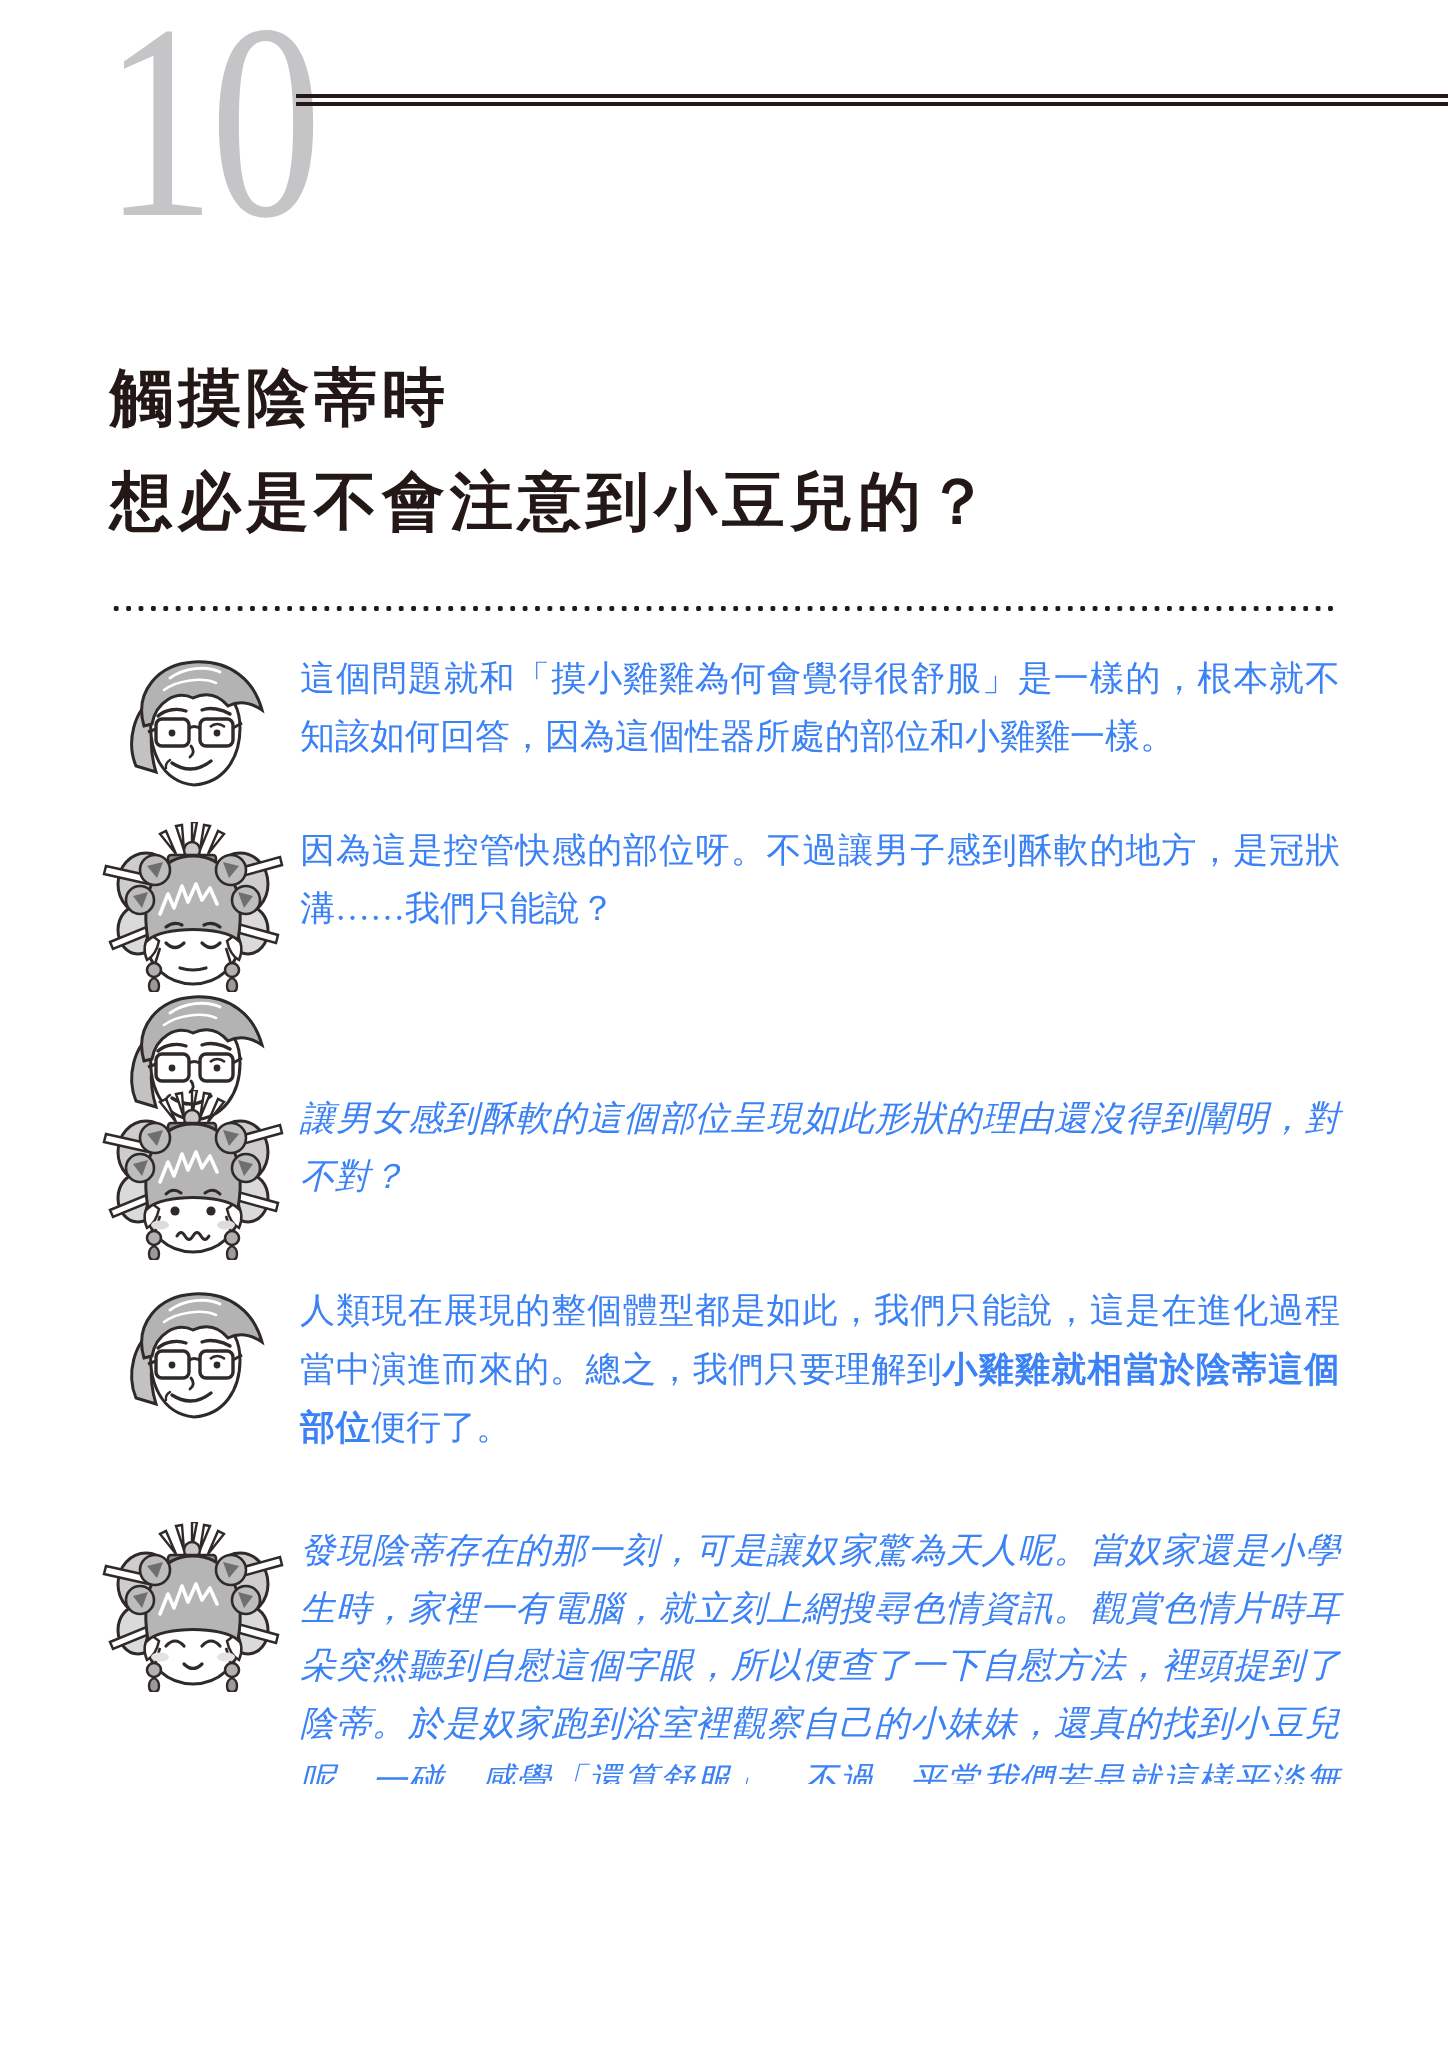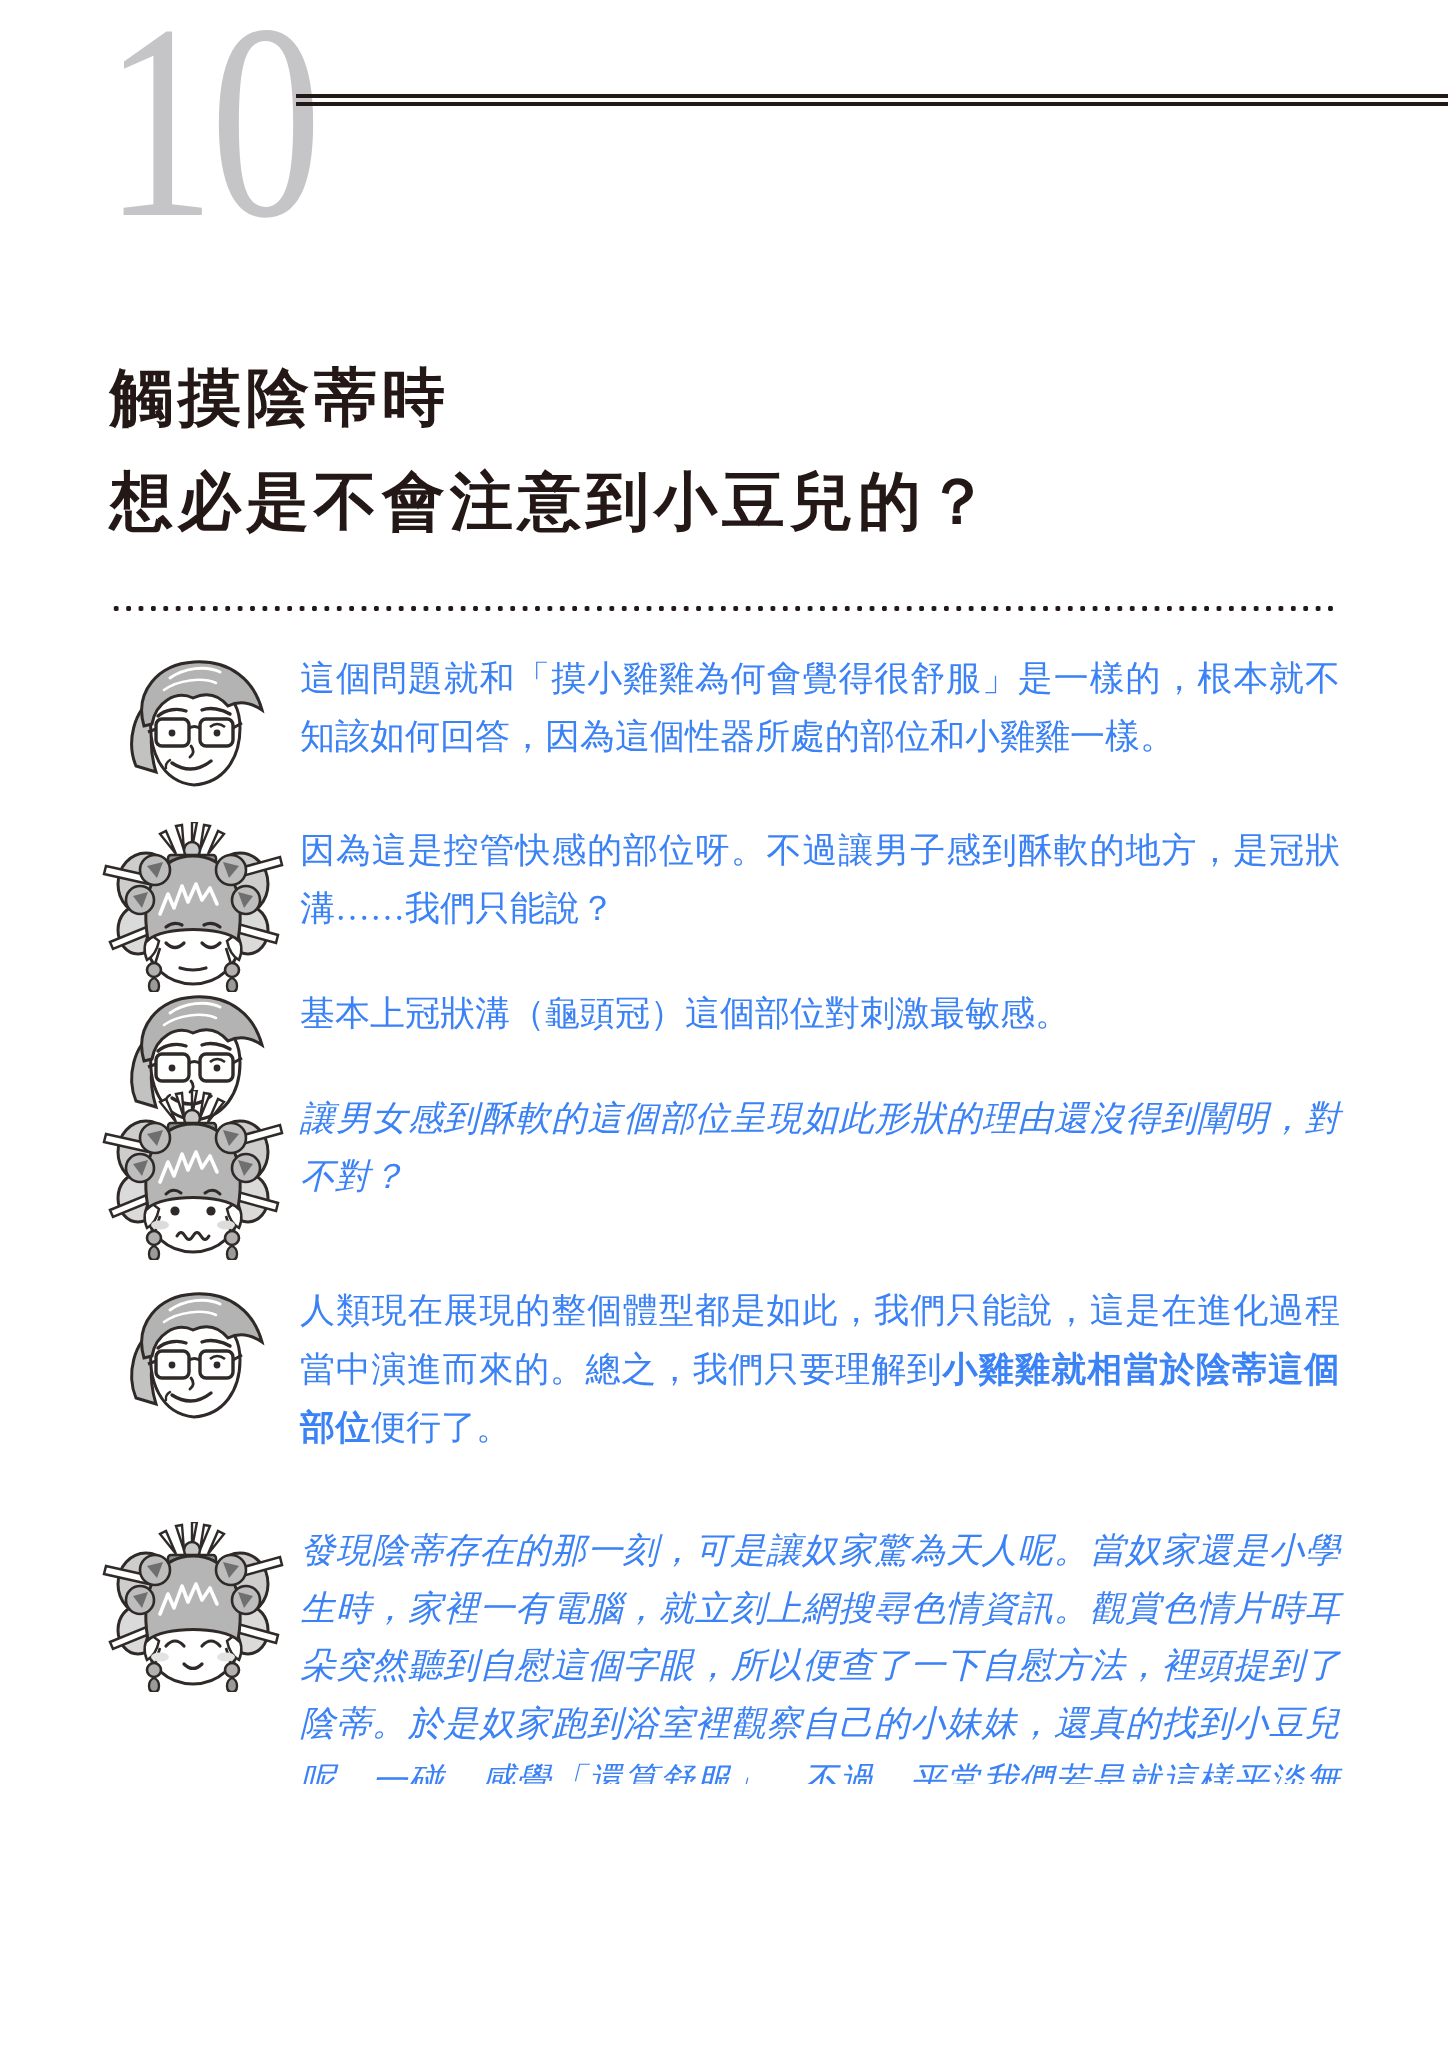--- a/index.html
+++ b/index.html
@@ -184,21 +184,20 @@
           <path d="M80,146 q13,4 26,0"></path>
         </g>
       </svg>
       <div class="bubble"><span>因為這是控管快感的部位呀。不過讓男子感到酥軟的地方，是冠狀溝……我們只能說？</span></div>
     </div>
 
     <div class="section s2">
       <svg class="avatar elder-a" viewBox="0 0 152 140">
           <use href="#elder-base"></use>
         </svg>
-      <div class="bubble"><span>基本上冠狀溝（龜頭冠）這個部位對刺激最敏感。</span></div>
     </div>
 
     <div class="section s3">
       <svg class="avatar oiran-a" viewBox="0 0 186 170">
         <use href="#oiran-base"></use>
         <g>
           <ellipse cx="60" cy="135" rx="9" ry="4.5" fill="#dcdcdc"></ellipse>
           <ellipse cx="126" cy="135" rx="9" ry="4.5" fill="#dcdcdc"></ellipse>
           <circle cx="75" cy="121" r="4.6" fill="#2f2a28"></circle>
           <circle cx="111" cy="121" r="4.6" fill="#2f2a28"></circle>

